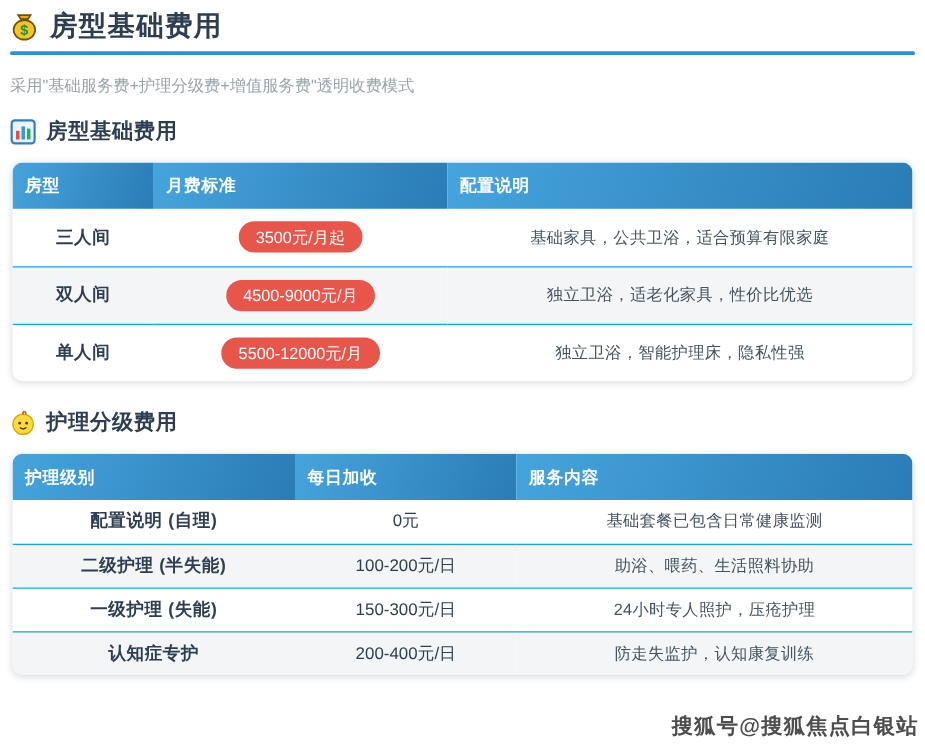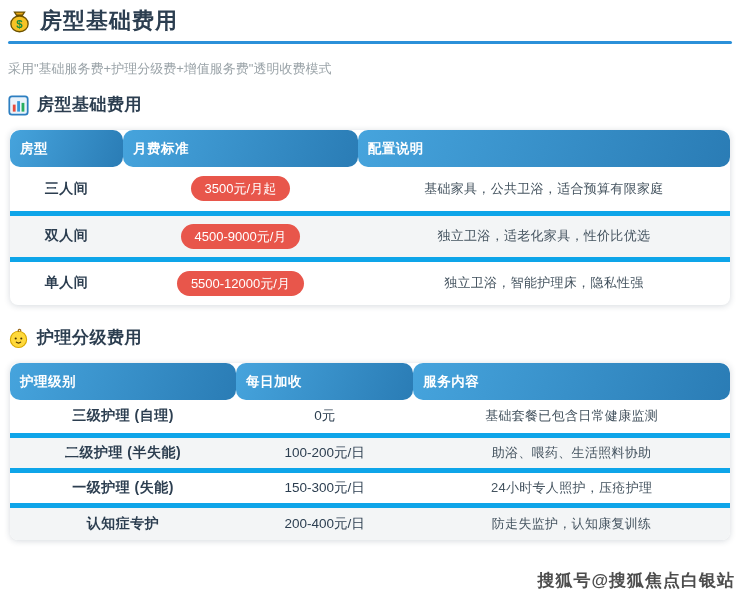--- a/index.html
+++ b/index.html
@@ -53,31 +53,30 @@
   }
   table{width:100%;border-collapse:collapse;table-layout:fixed;}
   thead th{
     background:linear-gradient(110deg,var(--header-blue-light) 0%,var(--header-blue-dark) 100%);
     color:#ffffff;
     font-size:13.5px;font-weight:700;
     text-align:left;
     height:37px;
     padding:0 10px;
     letter-spacing:0.5px;
-    border-radius:10px;
   }
   tbody td{
     padding:0 10px;
     vertical-align:middle;
     text-align:center;
   }
   #table-0 tbody td{height:46px;}
   #table-1 tbody td{height:35px;}
   tbody tr:nth-child(even){background:var(--zebra-gray);}
-  tbody tr + tr{border-top:5px solid #0ea5e9;}
+  tbody tr + tr{border-top:1px solid #0ea5e9;}
   td.cell-name{font-size:14px;font-weight:700;color:var(--title-dark);letter-spacing:0.5px;}
   td.cell-price{font-size:13.5px;color:var(--title-dark);margin-top:40px;}
   td.cell-desc{font-size:13px;color:var(--desc-gray);letter-spacing:0.3px;}
   .price-badge{
     display:inline-block;
     background:var(--badge-red);
     color:#ffffff;
     font-size:13px;
     line-height:15px;
     padding:5px 14px;
@@ -183,21 +182,21 @@
       </colgroup>
     <thead>
       <tr>
         <th>护理级别</th>
         <th>每日加收</th>
         <th>服务内容</th>
       </tr>
     </thead>
     <tbody>
         <tr>
-          <td class="cell-name">三级护理 (自理)</td>
+          <td class="cell-name">配置说明 (自理)</td>
           <td class="cell-price">0元</td>
           <td class="cell-desc">基础套餐已包含日常健康监测</td>
         </tr>
         <tr>
           <td class="cell-name">二级护理 (半失能)</td>
           <td class="cell-price">100-200元/日</td>
           <td class="cell-desc">助浴、喂药、生活照料协助</td>
         </tr>
         <tr>
           <td class="cell-name">一级护理 (失能)</td>

